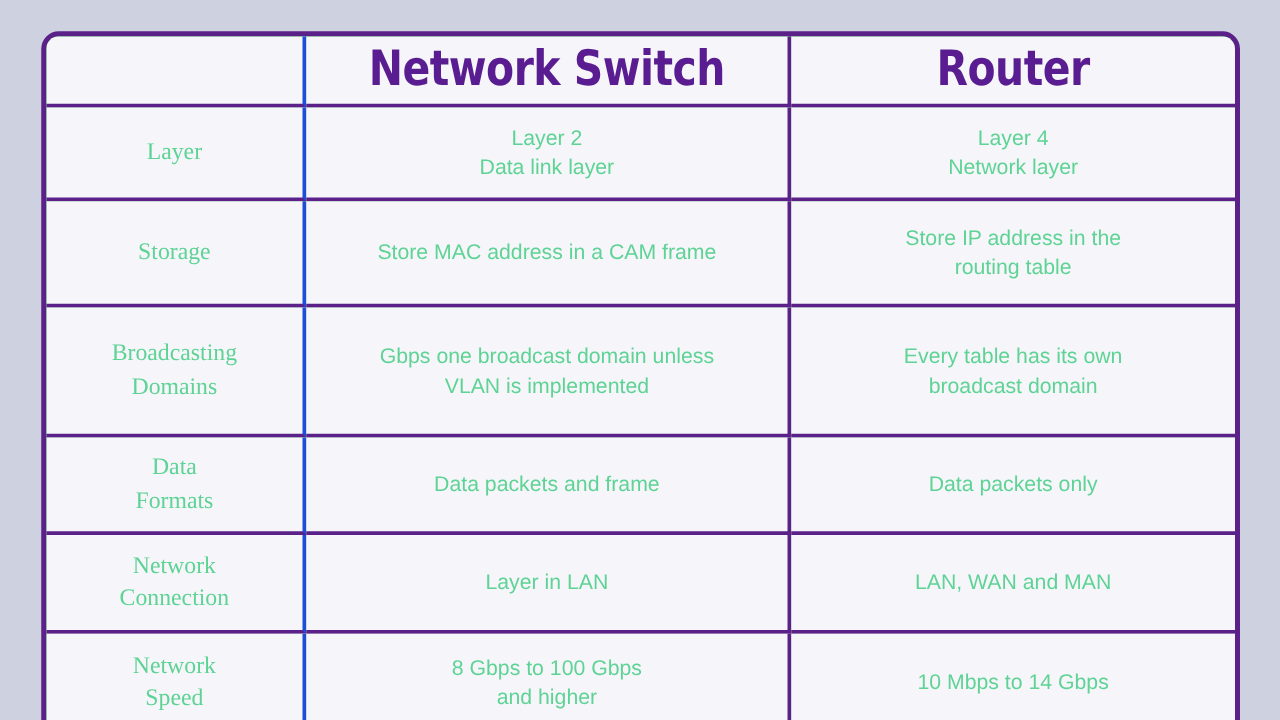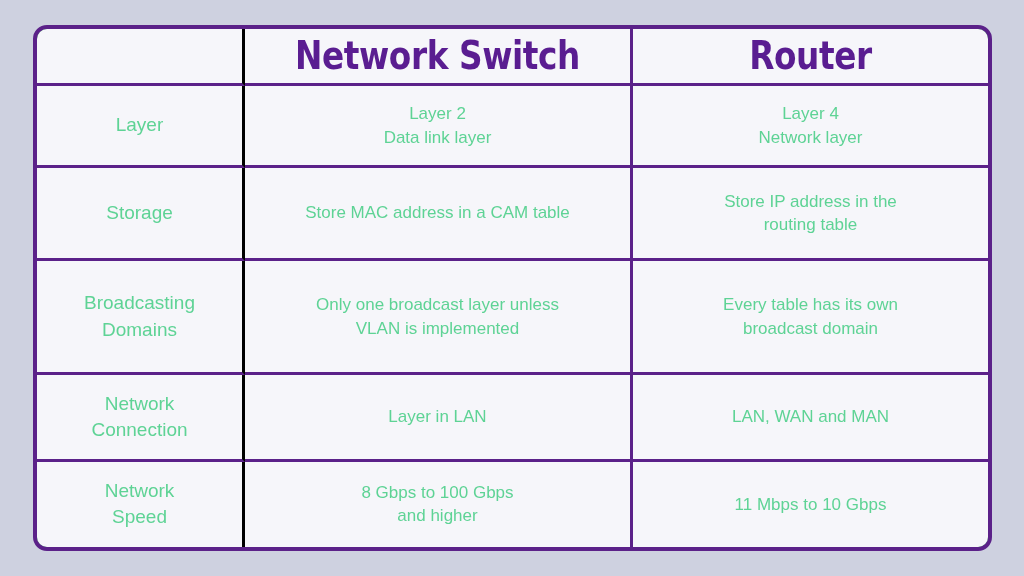--- a/index.html
+++ b/index.html
@@ -40,21 +40,21 @@
 
   table.compare td,
   table.compare th {
     background: #f6f6fa;
     text-align: center;
     vertical-align: middle;
     padding: 6px 10px;
   }
 
   
-  .col-label  { width: 208px; border-right: 3px solid #000000; }
+  .col-label  { width: 208px; border-right: 3px solid #1d4ed8; font-family: Liberation Serif, serif; }
   .col-switch { width: 388px; border-right: 3px solid #5b2189; }
   .col-router { width: 355px; }
 
   
   .row-sep > td, .row-sep > th { border-bottom: 3px solid #5b2189; }
 
   
   .hdr {
     height: 57px;
   }
@@ -129,43 +129,55 @@
           <span class="cell-text">Layer 4
 Network layer</span>
         </td>
       </tr>
 
       <tr class="r2 row-sep">
         <td class="col-label label">
           <span class="cell-text">Storage</span>
         </td>
         <td class="col-switch">
-          <span class="cell-text">Store MAC address in a CAM table</span>
+          <span class="cell-text">Store MAC address in a CAM frame</span>
         </td>
         <td class="col-router">
           <span class="cell-text">Store IP address in the
 routing table</span>
         </td>
       </tr>
 
       <tr class="r3 row-sep">
         <td class="col-label label">
           <span class="cell-text">Broadcasting
 Domains</span>
         </td>
         <td class="col-switch">
-          <span class="cell-text">Only one broadcast layer unless
+          <span class="cell-text">Gbps one broadcast domain unless
 VLAN is implemented</span>
         </td>
         <td class="col-router">
           <span class="cell-text">Every table has its own
 broadcast domain</span>
         </td>
       </tr>
 
+      <tr class="r4 row-sep">
+        <td class="col-label label">
+          <span class="cell-text">Data
+Formats</span>
+        </td>
+        <td class="col-switch">
+          <span class="cell-text">Data packets and frame</span>
+        </td>
+        <td class="col-router">
+          <span class="cell-text">Data packets only</span>
+        </td>
+      </tr>
 
       <tr class="r5 row-sep">
         <td class="col-label label">
           <span class="cell-text">Network
 Connection</span>
         </td>
         <td class="col-switch">
           <span class="cell-text">Layer in LAN</span>
         </td>
         <td class="col-router">
@@ -176,19 +188,19 @@
       <tr class="r6">
         <td class="col-label label">
           <span class="cell-text">Network
 Speed</span>
         </td>
         <td class="col-switch">
           <span class="cell-text">8 Gbps to 100 Gbps
 and higher</span>
         </td>
         <td class="col-router">
-          <span class="cell-text">11 Mbps to 10 Gbps</span>
+          <span class="cell-text">10 Mbps to 14 Gbps</span>
         </td>
       </tr>
 
     </tbody>
   </table>
 </div>
 
 </body></html>

